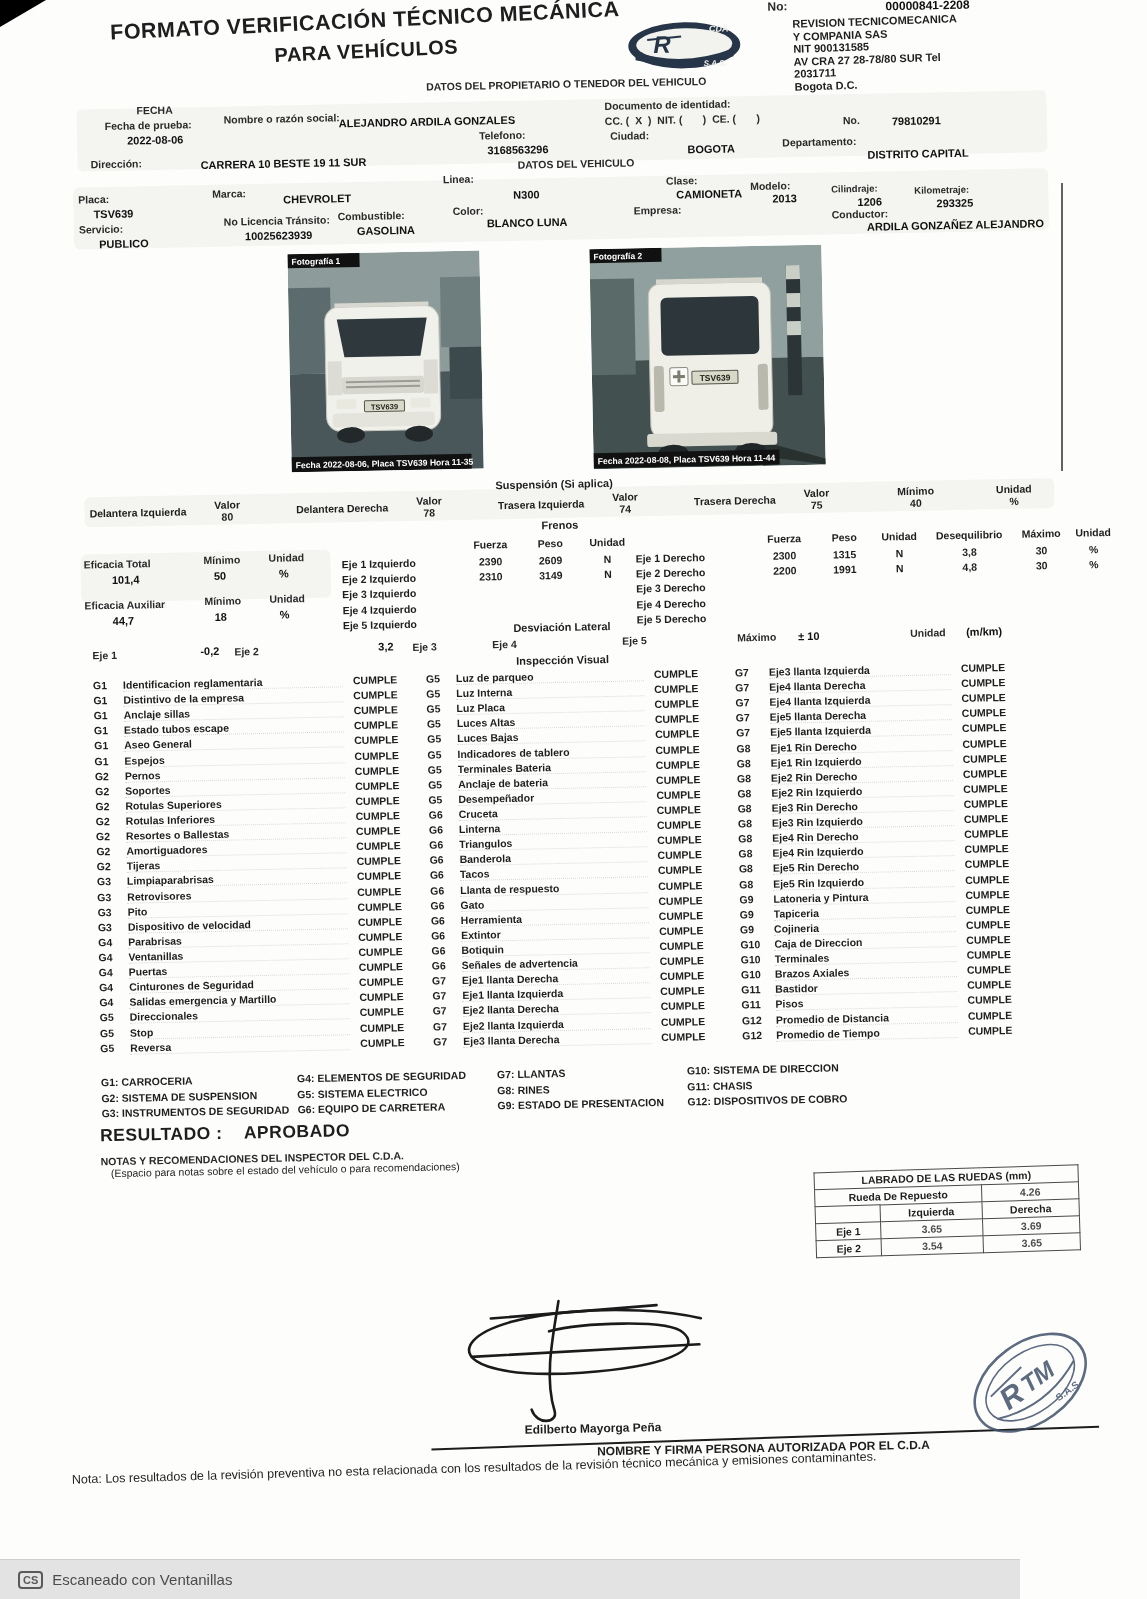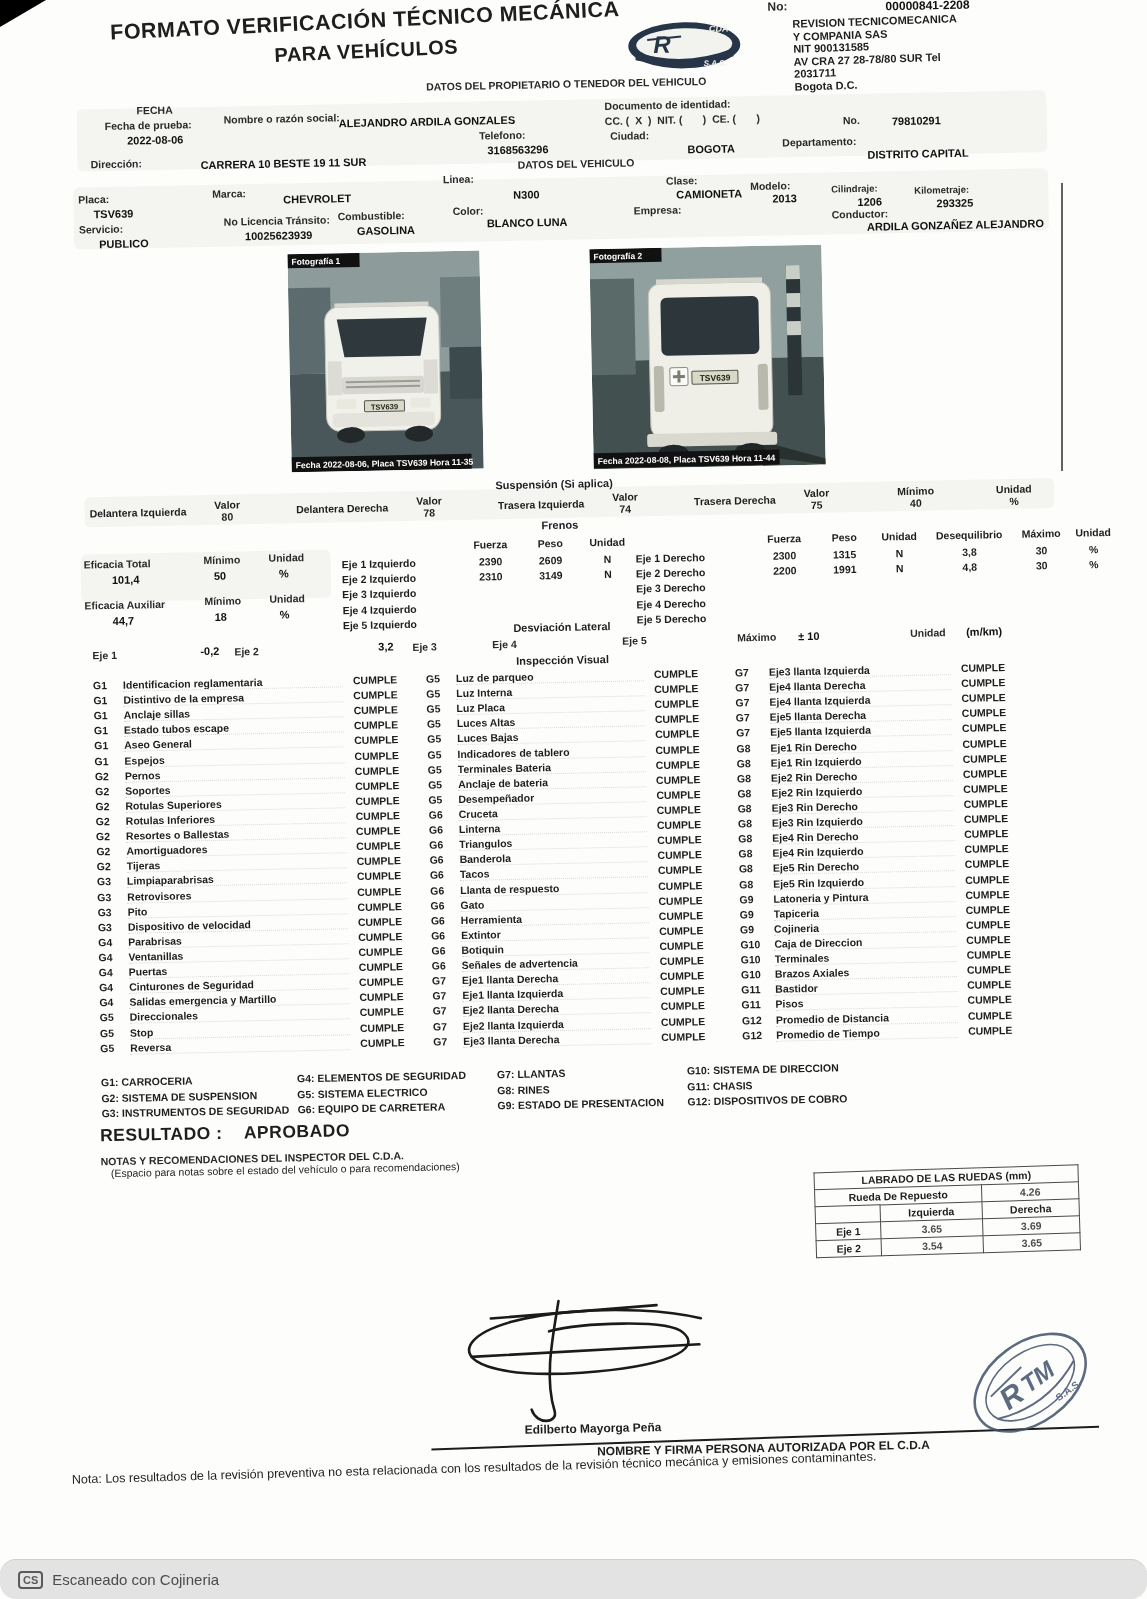--- a/index.html
+++ b/index.html
@@ -40,22 +40,22 @@
   
   .legend{position:absolute;left:95px;top:1066px;display:flex;}
   .lrow{font-size:10.5px;font-weight:700;line-height:15.5px;white-space:nowrap;}
   
   table.labrado{border-collapse:collapse;transform:rotate(-0.6deg);}
   table.labrado td{border:1px solid #4a4a4a;font-size:10.5px;text-align:center;
                    height:16px;padding:0 4px;}
   .bold{font-weight:700;}
   .num{font-weight:600;color:#4c4c4c;}
   
-  .footer{position:absolute;left:0;bottom:0;width:1147px;height:39px;background:#e3e3e3;
-          display:flex;align-items:center;border-top:1px solid #cfcfcf;border-radius:16px;}
+  .footer{position:absolute;left:0;bottom:0;width:1020px;height:39px;background:#e3e3e3;
+          display:flex;align-items:center;border-top:1px solid #cfcfcf;}
   .cs-badge{display:inline-block;margin-left:18px;margin-right:9px;border:2px solid #5a5a5a;
             border-radius:4px;color:#5a5a5a;font-size:11px;font-weight:700;padding:1px 3px;}
   .cs-text{font-size:15px;color:#4c4c4c;}
   
   .corner-tl{position:absolute;left:0;top:0;width:46px;height:27px;background:#000;
              clip-path:polygon(0 0,100% 0,0 100%);}
   .edge-line{position:absolute;left:1061px;top:183px;width:2px;height:288px;background:#2e2e2e;opacity:.75;}
   .sig-line{position:absolute;left:418px;top:1441px;width:668px;border-top:2.5px solid #1d1d1d;transform:rotate(-0.8deg);}
 </style>
 </head>
@@ -920,15 +920,15 @@
 
     <div class="abs" style="left:58px;top:1458px;width:1080px;font-size:12.5px;transform:rotate(-0.5deg);">Nota: Los resultados de la revisión preventiva no esta relacionada con los resultados de la revisión técnico mecánica y emisiones contaminantes.</div>
 
   </div>
 
   <div class="corner-tl"></div>
   <div class="edge-line"></div>
 
   <div class="footer">
     <span class="cs-badge">CS</span>
-    <span class="cs-text">Escaneado con Cojineria</span>
+    <span class="cs-text">Escaneado con Ventanillas</span>
   </div>
 </div>
 
 </body></html>

